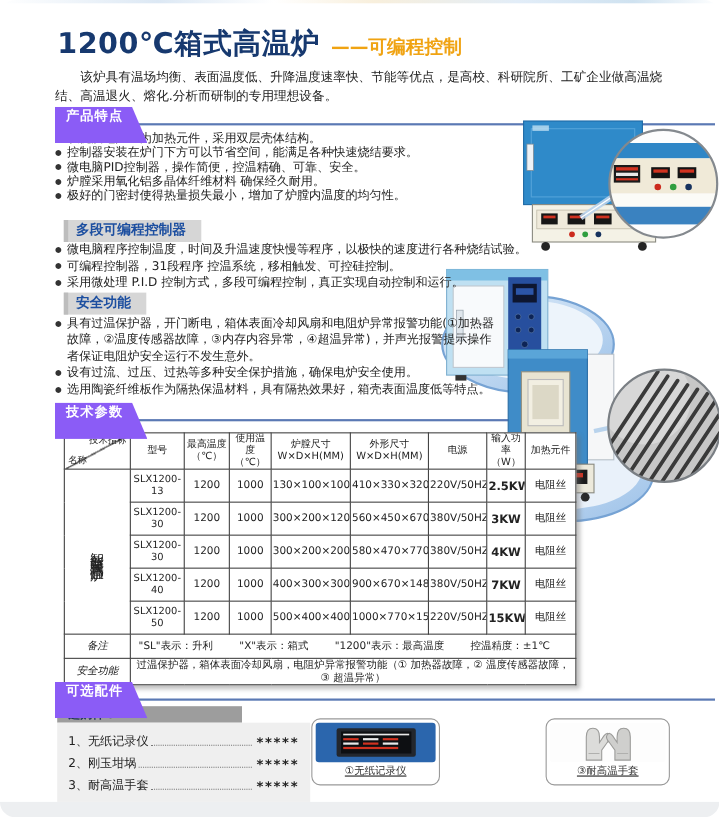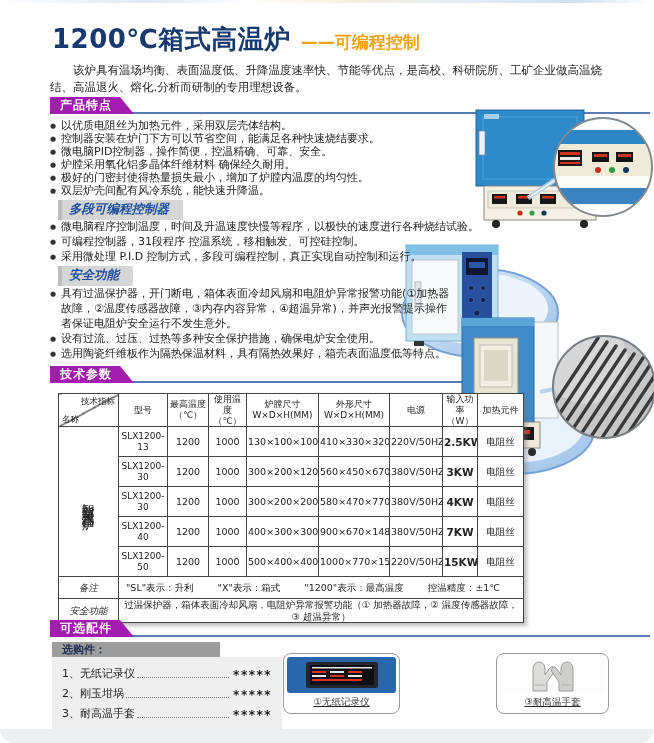--- a/index.html
+++ b/index.html
@@ -10,32 +10,32 @@
   .bottom-strip{position:absolute;left:0;top:729px;width:654px;height:14px;background:#edeff1;}
 
   .title-row{position:absolute;left:52px;top:22px;white-space:nowrap;}
   .title{font-size:26px;font-weight:bold;color:#17396f;letter-spacing:0.5px;}
   .subtitle{font-size:17px;font-weight:bold;color:#f0a312;margin-left:10px;}
 
   .intro{position:absolute;left:50px;top:62px;width:556px;margin:0;font-size:11.5px;
          line-height:16.5px;text-indent:2em;color:#222;}
 
   .rule{position:absolute;left:50px;width:600px;height:0;border-top:2px solid #5b79b4;}
-  .banner{position:absolute;left:50px;height:17px;line-height:17px;background:#a21caf;color:#fff;
+  .banner{position:absolute;left:50px;height:33px;line-height:17px;background:#8b5cf6;color:#fff;
           font-size:12px;font-weight:bold;padding:0 22px 0 10px;letter-spacing:1px;z-index:4;
           clip-path:polygon(0 0,calc(100% - 14px) 0,100% 100%,0 100%);}
 
   ul.bullets{position:absolute;margin:0;padding:0;list-style:none;}
   ul.bullets li{position:relative;padding-left:11px;font-size:11px;color:#222;}
   ul.bullets li::before{content:"\25CF";position:absolute;left:0;top:1px;font-size:7px;color:#333;}
   .lh13 li{line-height:13px;}
   .lh15 li{line-height:15px;}
 
   .subhead{position:absolute;left:58px;background:#d6d6d6;border-left:4px solid #bdbdbd;
-           color:#1d4fa0;font-size:12.5px;font-weight:bold;padding:1px 14px 2px 7px;z-index:3;font-style:italic;}
+           color:#1d4fa0;font-size:12.5px;font-weight:bold;padding:1px 14px 2px 7px;z-index:3;}
 
   .illus{position:absolute;left:400px;top:100px;z-index:1;}
   .text-layer{z-index:2;}
 
   table.spec{position:absolute;left:58px;top:393px;width:465px;border-collapse:collapse;
              table-layout:fixed;background:#fff;font-size:9.5px;color:#222;z-index:3;
              box-shadow:3px 3px 4px rgba(110,110,110,.45);}
   table.spec th,table.spec td{border:1px solid #444;text-align:center;padding:0 1px;line-height:1.2;
              overflow:hidden;}
   table.spec thead th{font-weight:normal;font-size:9px;white-space:pre-line;height:30px;}
@@ -195,21 +195,20 @@
   </svg>
 
   <div class="rule" style="top:112px"></div>
   <div class="banner" style="top:97px">产品特点</div>
   <ul class="bullets lh13 text-layer" style="top:119px;left:50px;width:404px">
     <li>以优质电阻丝为加热元件，采用双层壳体结构。</li>
     <li>控制器安装在炉门下方可以节省空间，能满足各种快速烧结要求。</li>
     <li>微电脑PID控制器，操作简便，控温精确、可靠、安全。</li>
     <li>炉膛采用氧化铝多晶体纤维材料 确保经久耐用。</li>
     <li>极好的门密封使得热量损失最小，增加了炉膛内温度的均匀性。</li>
-    <li>双层炉壳间配有风冷系统，能快速升降温。</li>
   </ul>
 
   <div class="subhead" style="top:200px">多段可编程控制器</div>
   <ul class="bullets lh15 text-layer" style="top:219px;left:50px;width:442px">
     <li>微电脑程序控制温度，时间及升温速度快慢等程序，以极快的速度进行各种烧结试验。</li>
     <li>可编程控制器，31段程序 控温系统，移相触发、可控硅控制。</li>
     <li>采用微处理 P.I.D 控制方式，多段可编程控制，真正实现自动控制和运行。</li>
   </ul>
 
   <div class="subhead" style="top:266px">安全功能</div>

